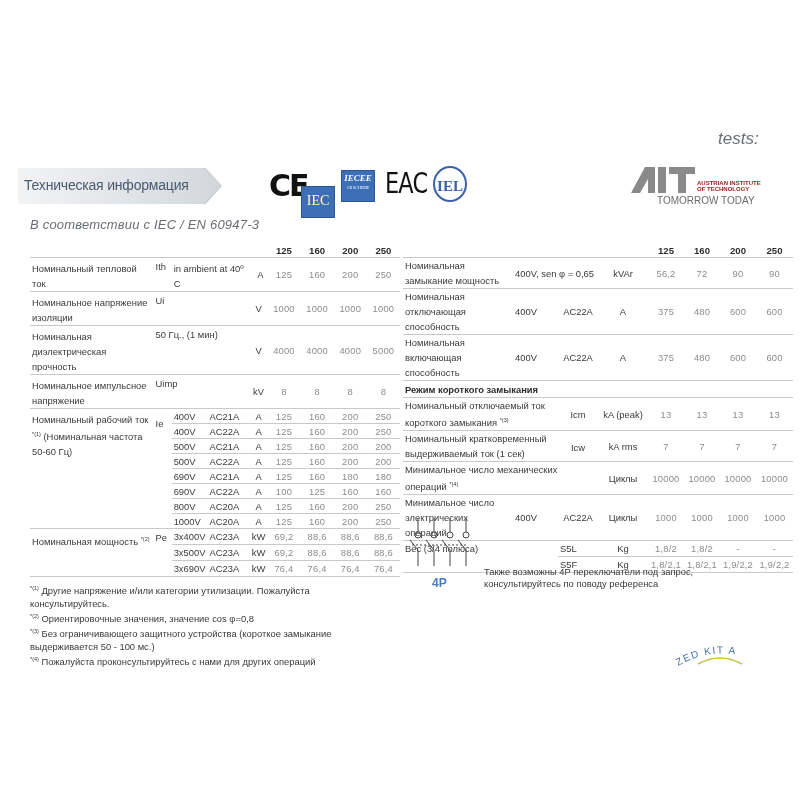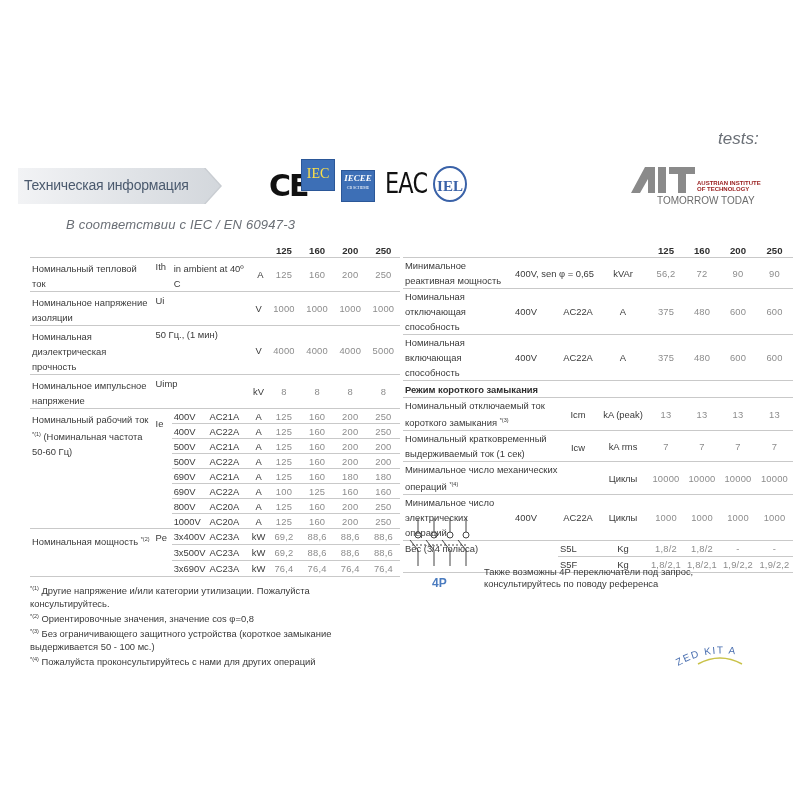--- a/index.html
+++ b/index.html
@@ -8,25 +8,25 @@
   .abs { position:absolute; }
 
   
   .banner { left:18px; top:168px; width:202px; height:36px;
             background:linear-gradient(90deg,#f2f3f5 0%,#dfe2e6 60%,#d3d7dc 100%);
             clip-path:polygon(0 0, 92% 0, 100% 50%, 92% 100%, 0 100%);
             box-shadow:0 1px 2px rgba(0,0,0,.15); }
   .banner-edge { left:18px; top:168px; width:204px; height:36px;
             clip-path:polygon(0 0, 92% 0, 100% 50%, 92% 100%, 0 100%); background:#c9cdd2; z-index:0; }
   .banner-title { left:24px; top:177px; font-size:14px; color:#4b5a6e; z-index:2; letter-spacing:-0.2px; }
-  .subtitle { left:30px; top:217px; font-size:13px; font-style:italic; color:#6a6f76; letter-spacing:.2px;margin-left:36px; }
+  .subtitle { left:30px; top:217px; font-size:13px; font-style:italic; color:#6a6f76; letter-spacing:.2px; }
 
   
   .logo-ce { left:255px; top:168px; font-size:30px; font-weight:bold; color:#111; letter-spacing:-2px; font-family:"DejaVu Sans", sans-serif;margin-left:14px; }
-  .logo-iec { left:301px; top:159px; width:32px; height:30px; background:#3d6fb6; color:#fde047; font-family:"Liberation Serif", serif; font-size:14px; text-align:center; line-height:28px; border:1px solid #2b5798; }
+  .logo-iec { left:301px; top:186px; width:32px; height:30px; background:#3d6fb6; color:#fef9c3; font-family:"Liberation Serif", serif; font-size:14px; text-align:center; line-height:28px; border:1px solid #2b5798; }
   .logo-iecee { left:341px; top:170px; width:32px; height:30px; background:#3d6fb6; color:#fff; font-family:"Liberation Serif", serif; font-size:9px; font-style:italic; font-weight:bold; text-align:center; line-height:14px; border:1px solid #2b5798; }
   .logo-iecee small { display:block; font-size:4px; line-height:5px; font-style:normal; font-weight:normal; }
   .logo-eac { left:385px; top:167px; font-size:28px; color:#111; font-family:"DejaVu Sans", sans-serif; letter-spacing:-1px; transform:scaleX(.8); transform-origin:left; }
   .logo-iel { left:433px; top:166px; width:34px; height:36px; border:2px solid #3a62a8; border-radius:50%; color:#3a62a8; text-align:center; font-family:"Liberation Serif", serif; font-weight:bold; font-size:15px; line-height:36px; box-sizing:border-box; }
 
   .tests { left:718px; top:129px; font-style:italic; color:#6a6f76; font-size:17px; }
   .ait { left:631px; top:167px; width:80px; height:26px; }
   .ait-name { left:697px; top:180px; font-size:6px; color:#9a2020; font-weight:bold; line-height:6px; }
   .ait-tag { left:657px; top:195px; font-size:10px; color:#6b6b6b; }
 
@@ -273,21 +273,21 @@
   </colgroup>
   <tbody>
       <tr>
     <th colspan="4"></th>
     <th>125</th>
     <th>160</th>
     <th>200</th>
     <th>250</th>
   </tr>
   <tr class="bt" style="height:27px">
-    <td class="lbl">Минимальное реактивная мощность</td>
+    <td class="lbl">Номинальная замыкание мощность</td>
     <td colspan="2">400V, sen φ = 0,65</td>
     <td class="u">kVAr</td>
     <td class="v">56,2</td>
     <td class="v">72</td>
     <td class="v">90</td>
     <td class="v">90</td>
   </tr>
   <tr class="bt" style="height:27px">
     <td class="lbl">Номинальная отключающая способность</td>
     <td>400V</td>

